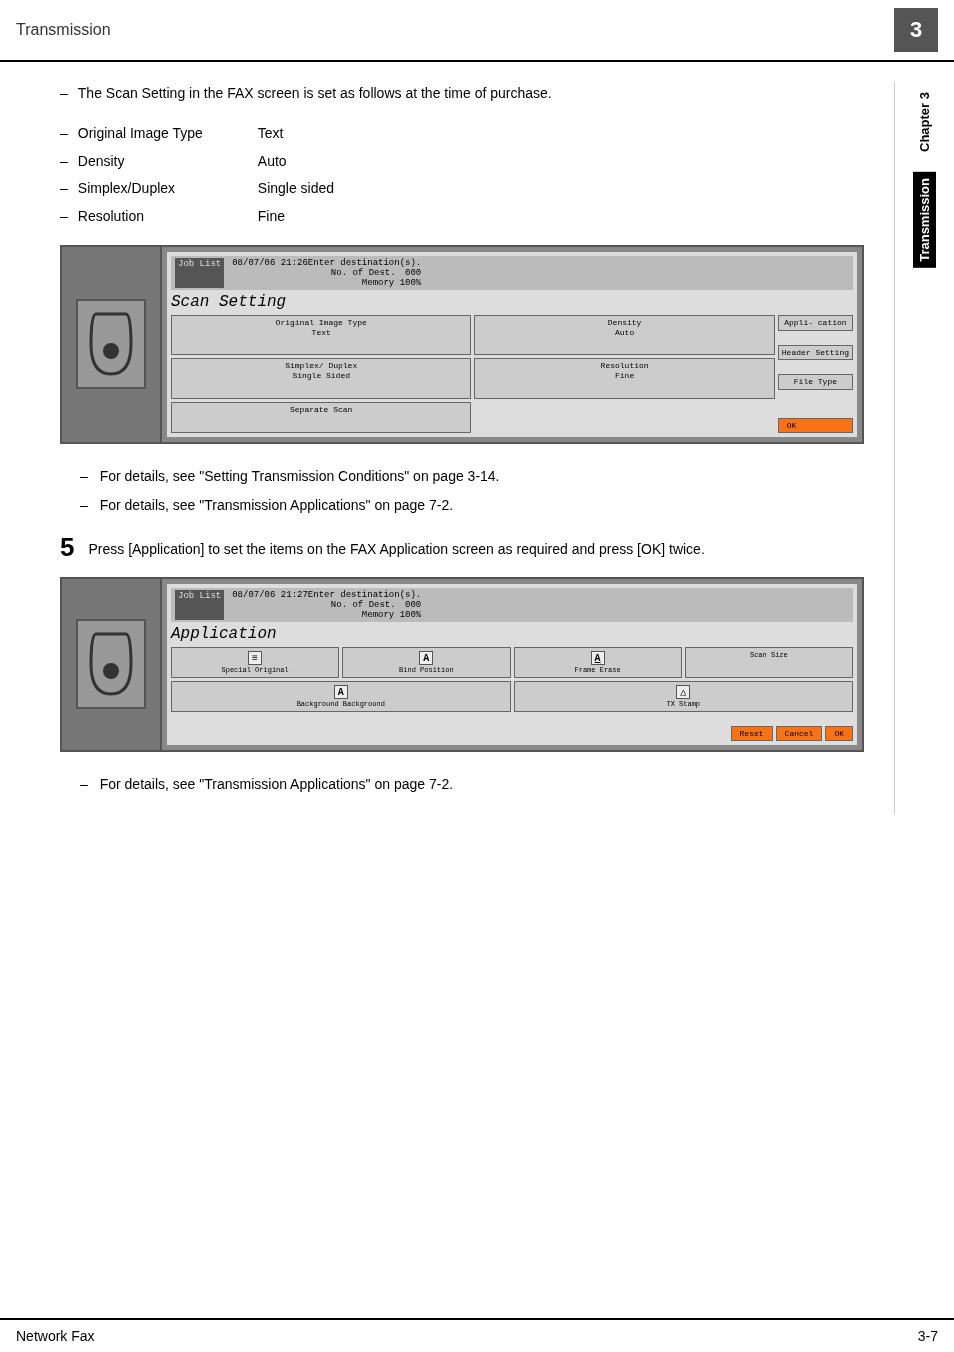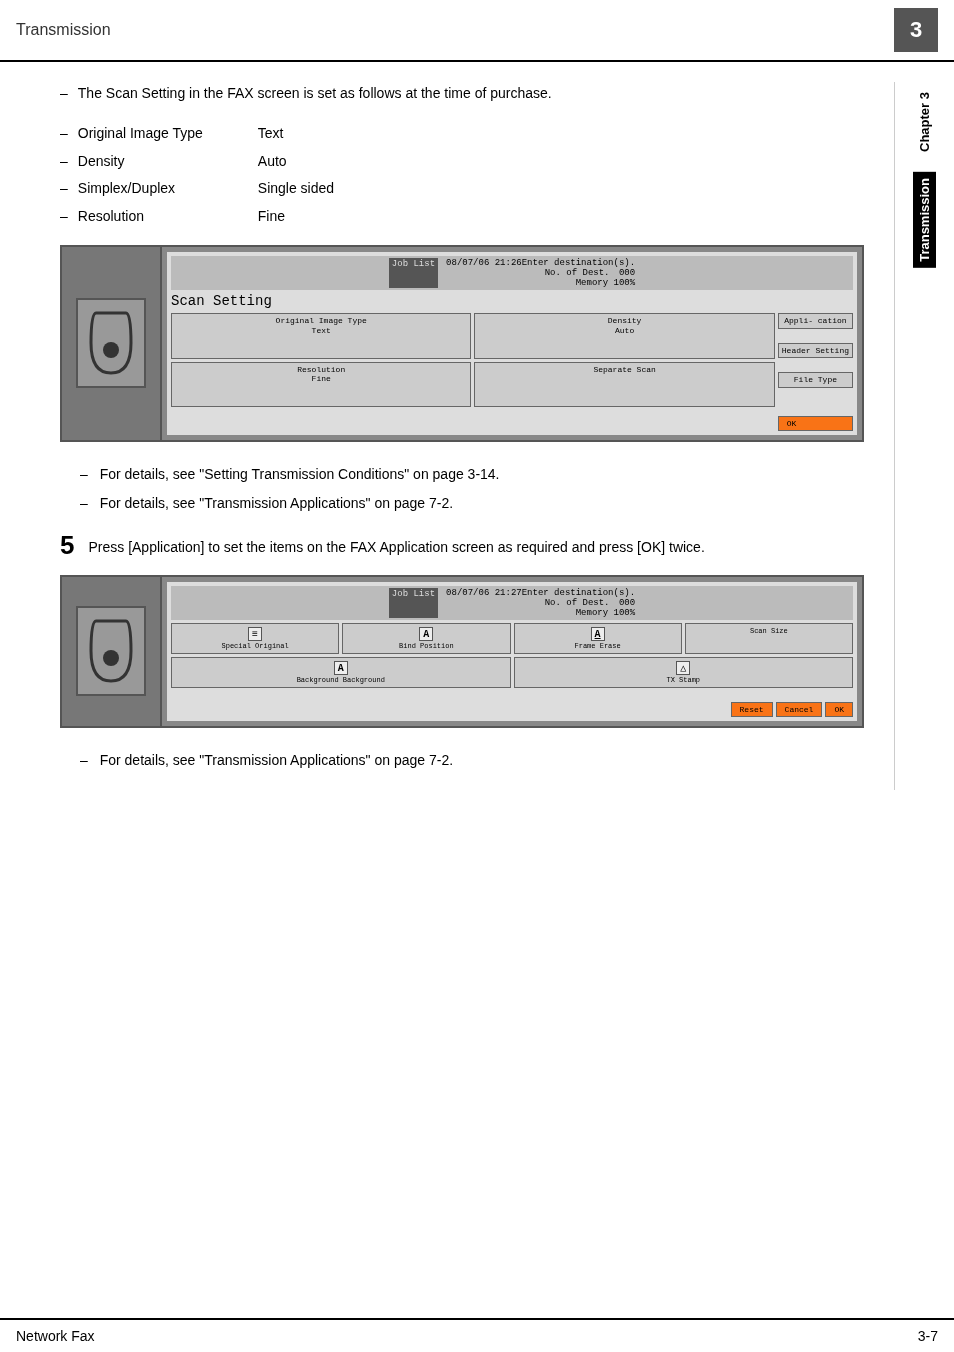--- a/index.html
+++ b/index.html
@@ -128,38 +128,39 @@
     }
     .screen-right {
       flex: 1;
       background: #ddd;
       border: 1px solid #888;
       margin: 4px;
       padding: 4px;
     }
     .screen-topbar {
       display: flex;
-      justify-content: center;
+      justify-content: flex-start;
       background: #bbb;
       padding: 2px 4px;
       font-size: 9px;
       font-family: 'Courier New', monospace;
       margin-bottom: 3px;
     }
     .screen-topbar-left {
       display: flex;
       gap: 8px;
     }
     .screen-topbar-right {
       text-align: right;
     }
     .screen-title {
-      font-size: 14px;
+      font-size: 16px;
       font-family: 'Courier New', monospace;
       margin-bottom: 4px;
+      font-style: italic;
     }
     .screen-button {
       background: #ccc;
       border: 1px solid #666;
       padding: 2px 3px;
       text-align: center;
       font-size: 8px;
       font-family: 'Courier New', monospace;
       line-height: 1.2;
     }
@@ -343,20 +344,24 @@
           <div class="scan-setting-grid">
             <div class="screen-button">
               <div>Original Image Type</div>
               <div>Text</div>
             </div>
             <div class="screen-button">
               <div>Density</div>
               <div>Auto</div>
             </div>
             <div class="screen-button">
+              <div>Simplex/ Duplex</div>
+              <div>Single Sided</div>
+            </div>
+            <div class="screen-button">
               <div>Resolution</div>
               <div>Fine</div>
             </div>
             <div class="screen-button">Separate Scan</div>
             <div></div>
           </div>
           <div class="screen-right-col">
             <div class="screen-button">Appli- cation</div>
             <div class="screen-button">Header Setting</div>
             <div class="screen-button">File Type</div>
@@ -402,20 +407,21 @@
           </div>
           <div class="screen-topbar-right">
             <div>Enter destination(s).</div>
             <div>
               <span>No. of Dest.</span>
               <span style="margin-left:4px;">000</span>
             </div>
             <div>Memory 100%</div>
           </div>
         </div>
+        <div class="screen-title">Application</div>
         <div class="screen-app-grid">
           <div class="screen-app-btn">
             <div style="font-size:10px;border:1px solid #555;width:14px;height:14px;line-height:14px;text-align:center;background:#eee;margin:0 auto 1px;">≡</div>
             <div>Special Original</div>
           </div>
           <div class="screen-app-btn">
             <div style="font-size:10px;font-weight:bold;border:1px solid #555;width:14px;height:14px;line-height:14px;text-align:center;background:#eee;margin:0 auto 1px;">A</div>
             <div>Bind Position</div>
           </div>
           <div class="screen-app-btn">

